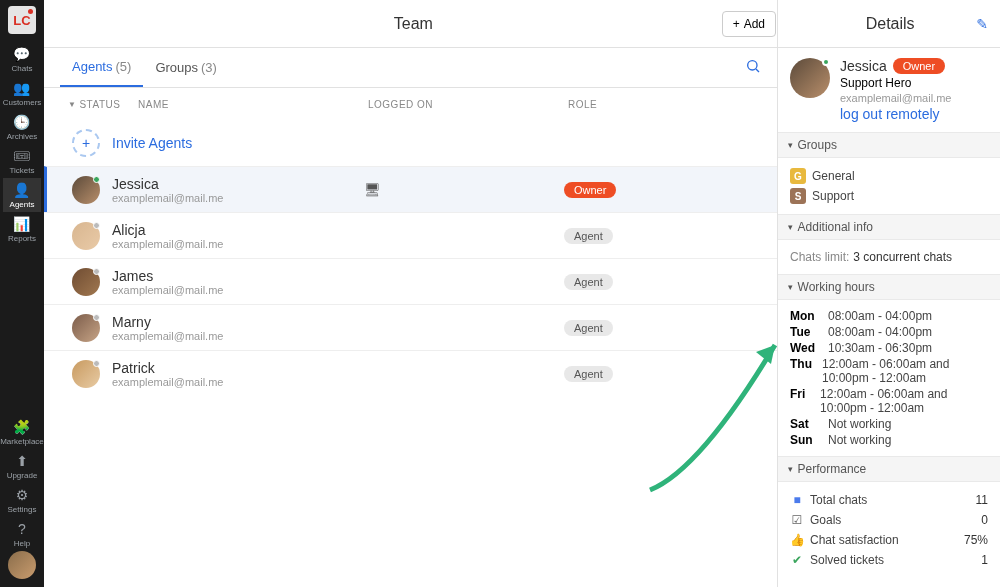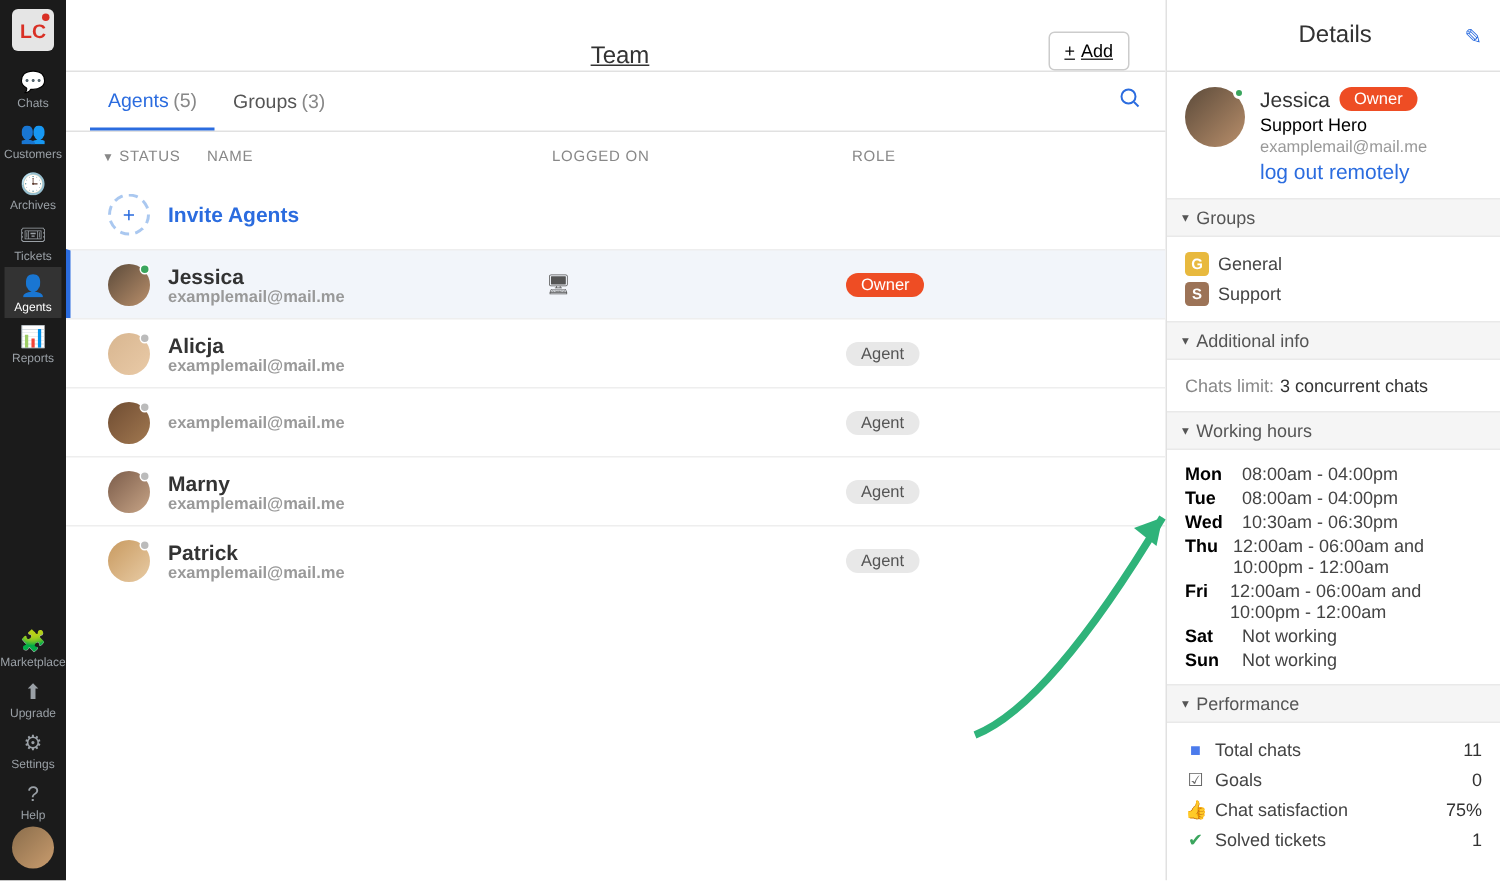--- a/index.html
+++ b/index.html
@@ -12,21 +12,21 @@
   .nav-item { width: 100%; height: 34px; display: flex; flex-direction: column; align-items: center; justify-content: center; color: #9aa0a6; cursor: pointer; font-size: 8px; }
   .nav-item .icon { font-size: 14px; margin-bottom: 2px; }
   .nav-item.active { background: #333; color: #fff; }
   .spacer { flex: 1; }
   .profile-avatar { width: 28px; height: 28px; border-radius: 50%; margin-bottom: 8px; background: linear-gradient(135deg,#8a6d4b,#c99c6e); }
   
   
   .main { flex: 1; display: flex; }
   .content { flex: 1; border-right: 1px solid #e1e1e1; display: flex; flex-direction: column; }
   
-  .header { height: 48px; border-bottom: 1px solid #e1e1e1; display: flex; align-items: flex-end; padding: 0 24px; text-decoration: underline; }
+  .header { height: 48px; border-bottom: 1px solid #e1e1e1; display: flex; align-items: center; padding: 0 1px; }
   .header .title { flex: 1; text-align: center; font-size: 16px; font-weight: 400; }
   .add-btn { border: 1px solid #ccc; background: #fff; border-radius: 4px; padding: 5px 10px; font-size: 12px; cursor: pointer; display: flex; align-items: center; gap: 4px; }
   
   .tabs { height: 40px; display: flex; align-items: center; padding: 0 16px; border-bottom: 1px solid #e1e1e1; position: relative; }
   .tab { padding: 0 12px; height: 100%; display: flex; align-items: center; font-size: 13px; color: #555; cursor: pointer; }
   .tab.active { color: #2b6cdf; border-bottom: 2px solid #2b6cdf; }
   .tab .count { color: #888; margin-left: 3px; }
   .search-ic { margin-left: auto; color: #2b6cdf; cursor: pointer; font-size: 16px; }
   
   .col-headers { height: 32px; display: flex; align-items: center; padding: 0 24px 0 68px; font-size: 10px; color: #888; letter-spacing: 0.5px; }
@@ -35,21 +35,21 @@
   .col-headers .c3 { width: 200px; }
   .col-headers .c4 { flex: 1; text-align: left; }
   
   .list { flex: 1; overflow-y: auto; }
   .row { height: 46px; display: flex; align-items: center; padding: 0 16px 0 16px; border-top: 1px solid #eee; cursor: pointer; }
   .row:first-child { border-top: none; }
   .row .av-wrap { width: 52px; display:flex; align-items:center; justify-content:center; position:relative; }
   .avatar { width: 28px; height: 28px; border-radius: 50%; }
   .dots-av { width:28px; height:28px; border:2px dashed #aac8f0; border-radius:50%; display:flex; align-items:center; justify-content:center; color:#2b6cdf; font-size:14px;}
   .status-dot { width:7px; height:7px; border-radius:50%; position:absolute; top:0; right:12px; border:1px solid #fff;}
-  .name-col { width: 252px; display:flex; flex-direction:column;font-weight:bold; }
+  .name-col { width: 252px; display:flex; flex-direction:column; }
   .agent-name { font-size: 14px; }
   .agent-email { font-size: 11px; color: #999; }
   .logged-col { width: 200px; color:#555; }
   .role-col { flex:1; }
   .badge { display:inline-block; padding: 2px 10px; border-radius: 10px; font-size: 11px; }
   .badge-owner { background:#ee4d24; color:#fff; }
   .badge-agent { background:#e8e8e8; color:#555; }
   .invite-link { color:#2b6cdf; font-size:14px; }
   .row.selected { background:#f2f5fa; border-left:3px solid #2b6cdf; padding-left:13px; }
   
@@ -212,20 +212,21 @@
     </div>
     <div class="logged-col"></div>
     <div class="role-col"><span class="badge badge-agent">Agent</span></div>
         </div>
         <div class="row">
     <div class="av-wrap">
       <div class="avatar" style="background:linear-gradient(135deg,#6f4c32,#a17850)"></div>
       <div class="status-dot" style="background:#bbb"></div>
     </div>
     <div class="name-col">
+      <span class="agent-name">James</span>
       <span class="agent-email">examplemail@mail.me</span>
     </div>
     <div class="logged-col"></div>
     <div class="role-col"><span class="badge badge-agent">Agent</span></div>
         </div>
         <div class="row">
     <div class="av-wrap">
       <div class="avatar" style="background:linear-gradient(135deg,#7b5c4a,#c7a486)"></div>
       <div class="status-dot" style="background:#bbb"></div>
     </div>

